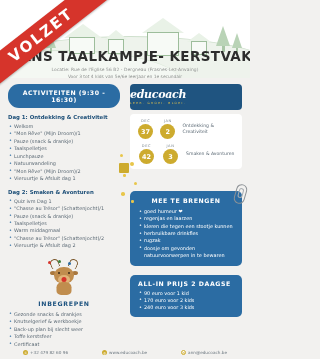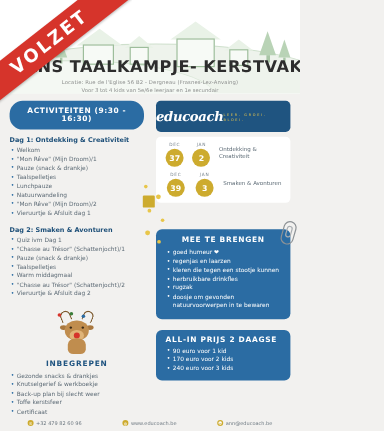--- a/index.html
+++ b/index.html
@@ -99,21 +99,21 @@
     font-size:4.9px; color:#5d6b76; line-height:1.52; position:relative;
     padding-left:6px;
   }
   ul.items li:before {
     content:"•"; position:absolute; left:1px; top:-0.5px; color:#2b6ca3; font-size:5px;
   }
 
   
   .logo-box {
     background:#1f5480; border-radius:4px; width:100%; height:26px;
-    display:flex; flex-direction:row; align-items:center; justify-content:center;
+    display:flex; flex-direction:column; align-items:flex-start; justify-content:center;
   }
   .logo-word {
     color:#fff; font-size:11px; font-style:italic; font-weight:bold;
     font-family:"DejaVu Serif", serif; letter-spacing:-.3px; line-height:1;
   }
   .logo-sub { color:#e8c64a; font-size:2.9px; letter-spacing:1.4px; margin-top:1.5px; }
 
   
   .dates-card { background:#fff; border-radius:4px; padding:5px 6px; }
   .date-row { display:flex; align-items:center; margin-bottom:5px; }
@@ -349,21 +349,21 @@
       </div>
       <div class="date-chip">
         <div class="date-mon">JAN</div>
         <div class="date-circle">2</div>
       </div>
       <div class="date-label">Ontdekking &amp; Creativiteit</div>
     </div>
     <div class="date-row">
       <div class="date-chip">
         <div class="date-mon">DEC</div>
-        <div class="date-circle">39</div>
+        <div class="date-circle">42</div>
       </div>
       <div class="date-chip">
         <div class="date-mon">JAN</div>
         <div class="date-circle">3</div>
       </div>
       <div class="date-label">Smaken &amp; Avonturen</div>
     </div>
   </div>
 
   <div style="height:22px;"></div>

